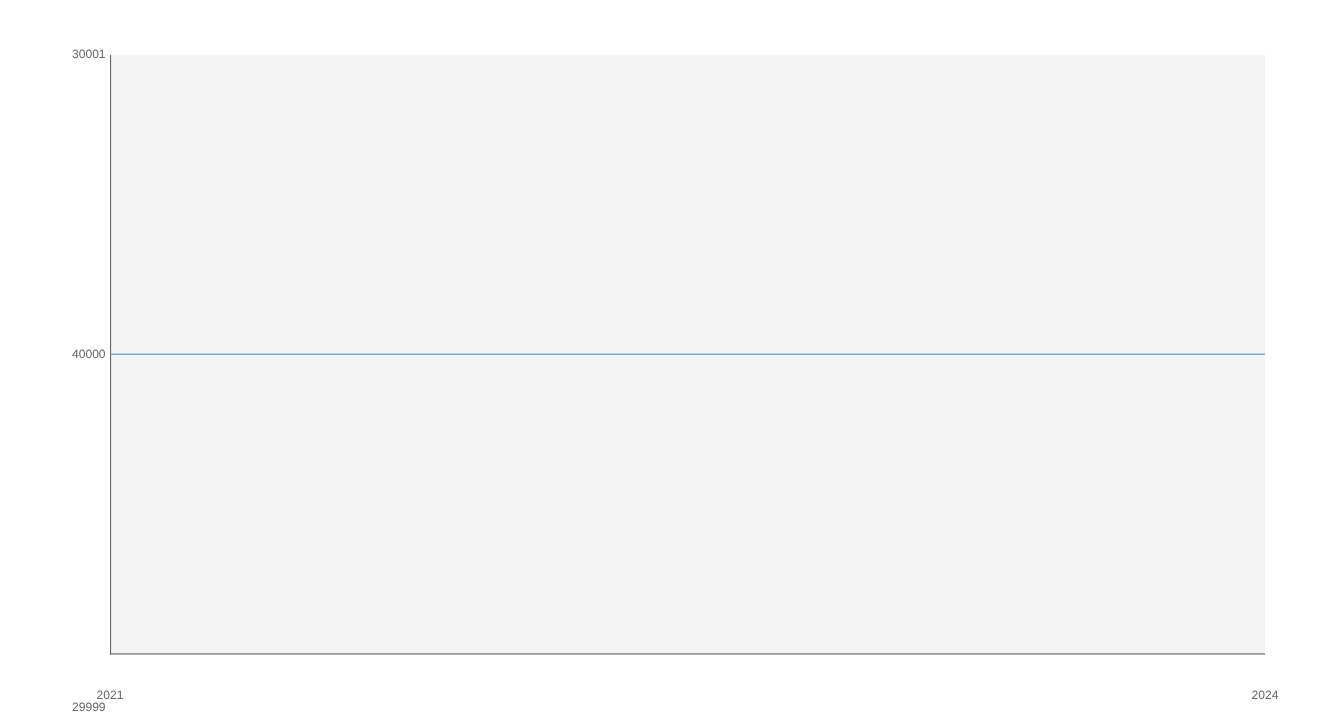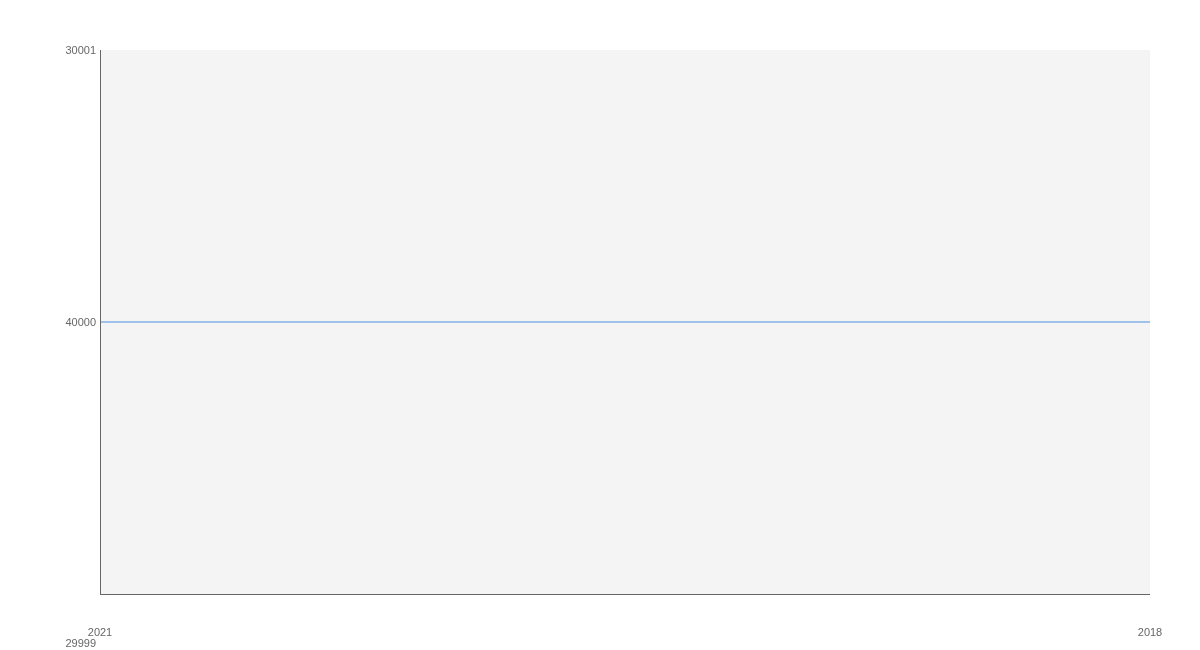--- a/index.html
+++ b/index.html
@@ -75,15 +75,15 @@
 
   <div class="y-tick top">30001</div>
   <div class="y-tick mid">40000</div>
   <div class="y-tick bottom">29999</div>
 
   <div class="plot-area">
     <div class="data-line"></div>
   </div>
 
   <div class="x-tick left">2021</div>
-  <div class="x-tick right">2018</div>
+  <div class="x-tick right">2024</div>
 
 </div>
 
 </body></html>

